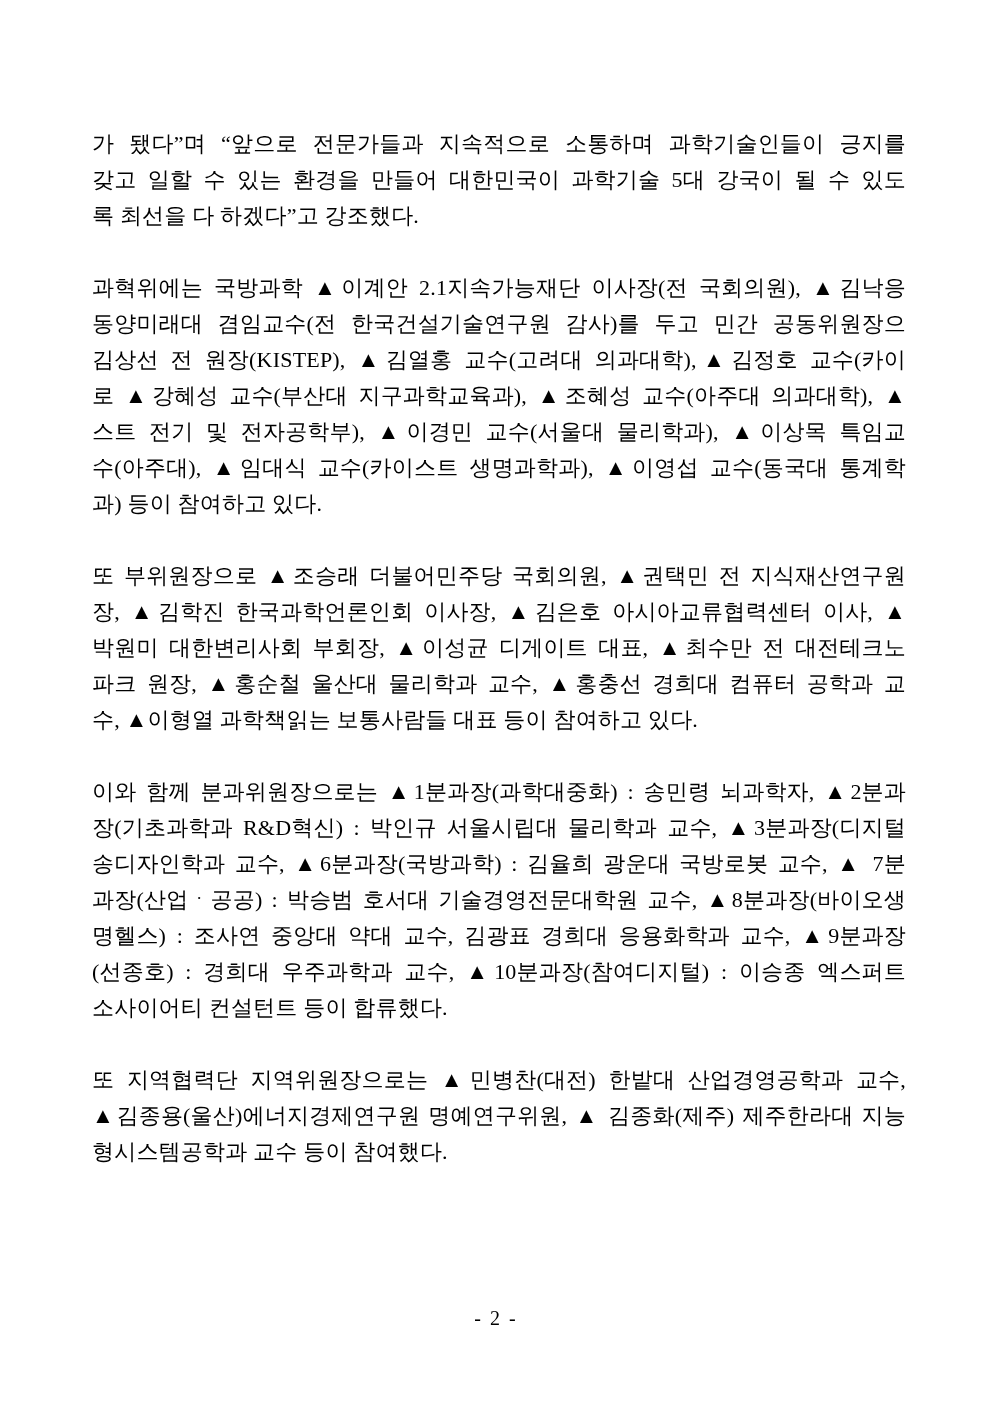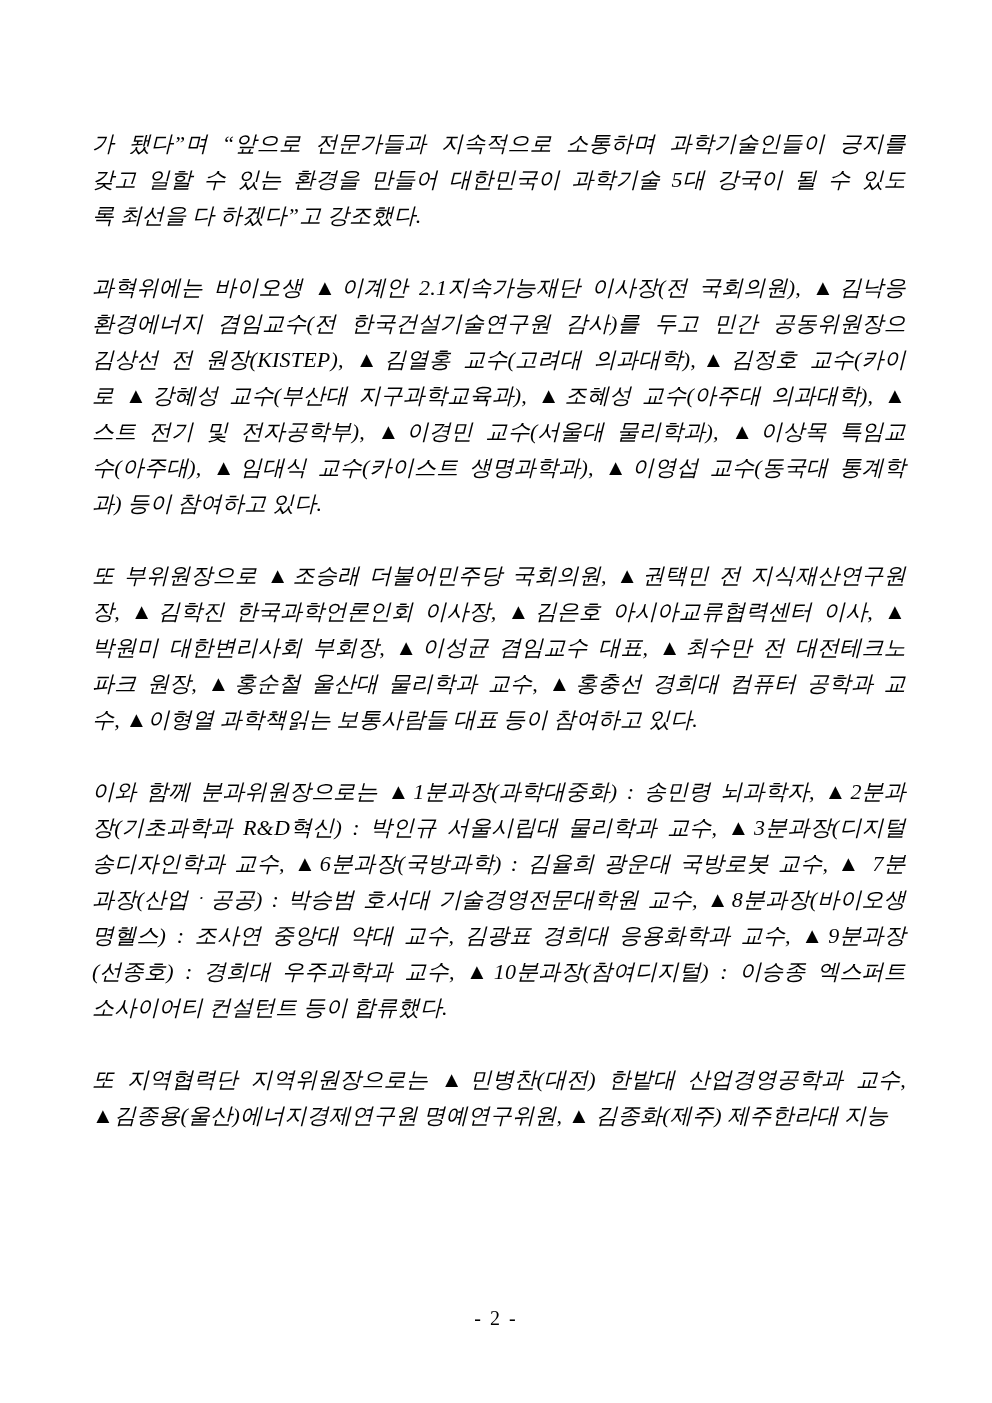--- a/index.html
+++ b/index.html
@@ -31,21 +31,20 @@
   }
   .line {
     font-size: 22px;
     line-height: 36px;
     letter-spacing: 0.2px;
     text-align: justify;
     text-align-last: justify;
     text-justify: inter-word;
     white-space: normal;
     word-break: break-all;
-    font-style: italic;
   }
   .paragraph .line:last-child {
     text-align-last: left;
   }
   .footer {
     position: absolute;
     top: 1303px;
     left: 0;
     width: 100%;
     text-align: center;
@@ -58,43 +57,44 @@
 <body>
 
 <div class="page">
   <div class="content" id="document-body">
       <div class="paragraph">
         <div class="line">가 됐다”며 “앞으로 전문가들과 지속적으로 소통하며 과학기술인들이 긍지를</div>
         <div class="line">갖고 일할 수 있는 환경을 만들어 대한민국이 과학기술 5대 강국이 될 수 있도</div>
         <div class="line">록 최선을 다 하겠다”고 강조했다.</div>
       </div>
       <div class="paragraph">
-        <div class="line">과혁위에는 바이오생 ▲이계안 2.1지속가능재단 이사장(전 국회의원), ▲김낙응</div>
-        <div class="line">환경에너지 겸임교수(전 한국건설기술연구원 감사)를 두고 민간 공동위원장으</div>
+        <div class="line">과혁위에는 국방과학 ▲이계안 2.1지속가능재단 이사장(전 국회의원), ▲김낙응</div>
+        <div class="line">동양미래대 겸임교수(전 한국건설기술연구원 감사)를 두고 민간 공동위원장으</div>
         <div class="line">김상선 전 원장(KISTEP), ▲김열홍 교수(고려대 의과대학),▲김정호 교수(카이</div>
         <div class="line">로 ▲강혜성 교수(부산대 지구과학교육과), ▲조혜성 교수(아주대 의과대학), ▲</div>
         <div class="line">스트 전기 및 전자공학부), ▲이경민 교수(서울대 물리학과), ▲이상목 특임교</div>
         <div class="line">수(아주대), ▲임대식 교수(카이스트 생명과학과), ▲이영섭 교수(동국대 통계학</div>
         <div class="line">과) 등이 참여하고 있다.</div>
       </div>
       <div class="paragraph">
         <div class="line">또 부위원장으로 ▲조승래 더불어민주당 국회의원, ▲권택민 전 지식재산연구원</div>
         <div class="line">장, ▲김학진 한국과학언론인회 이사장, ▲김은호 아시아교류협력센터 이사, ▲</div>
-        <div class="line">박원미 대한변리사회 부회장, ▲이성균 겸임교수 대표, ▲최수만 전 대전테크노</div>
+        <div class="line">박원미 대한변리사회 부회장, ▲이성균 디게이트 대표, ▲최수만 전 대전테크노</div>
         <div class="line">파크 원장, ▲홍순철 울산대 물리학과 교수, ▲홍충선 경희대 컴퓨터 공학과 교</div>
         <div class="line">수, ▲이형열 과학책읽는 보통사람들 대표 등이 참여하고 있다.</div>
       </div>
       <div class="paragraph">
         <div class="line">이와 함께 분과위원장으로는 ▲1분과장(과학대중화) : 송민령 뇌과학자, ▲2분과</div>
         <div class="line">장(기초과학과 R&amp;D혁신) : 박인규 서울시립대 물리학과 교수, ▲3분과장(디지털</div>
         <div class="line">송디자인학과 교수, ▲6분과장(국방과학) : 김율희 광운대 국방로봇 교수, ▲ 7분</div>
         <div class="line">과장(산업ㆍ공공) : 박승범 호서대 기술경영전문대학원 교수, ▲8분과장(바이오생</div>
         <div class="line">명헬스) : 조사연 중앙대 약대 교수, 김광표 경희대 응용화학과 교수, ▲9분과장</div>
         <div class="line">(선종호) : 경희대 우주과학과 교수, ▲10분과장(참여디지털) : 이승종 엑스퍼트</div>
         <div class="line">소사이어티 컨설턴트 등이 합류했다.</div>
       </div>
       <div class="paragraph">
         <div class="line">또 지역협력단 지역위원장으로는 ▲민병찬(대전) 한밭대 산업경영공학과 교수,</div>
         <div class="line">▲김종용(울산)에너지경제연구원 명예연구위원, ▲ 김종화(제주) 제주한라대 지능</div>
+        <div class="line">형시스템공학과 교수 등이 참여했다.</div>
       </div>
     </div>
   <div class="footer">- 2 -</div>
 </div>
 
 </body></html>

